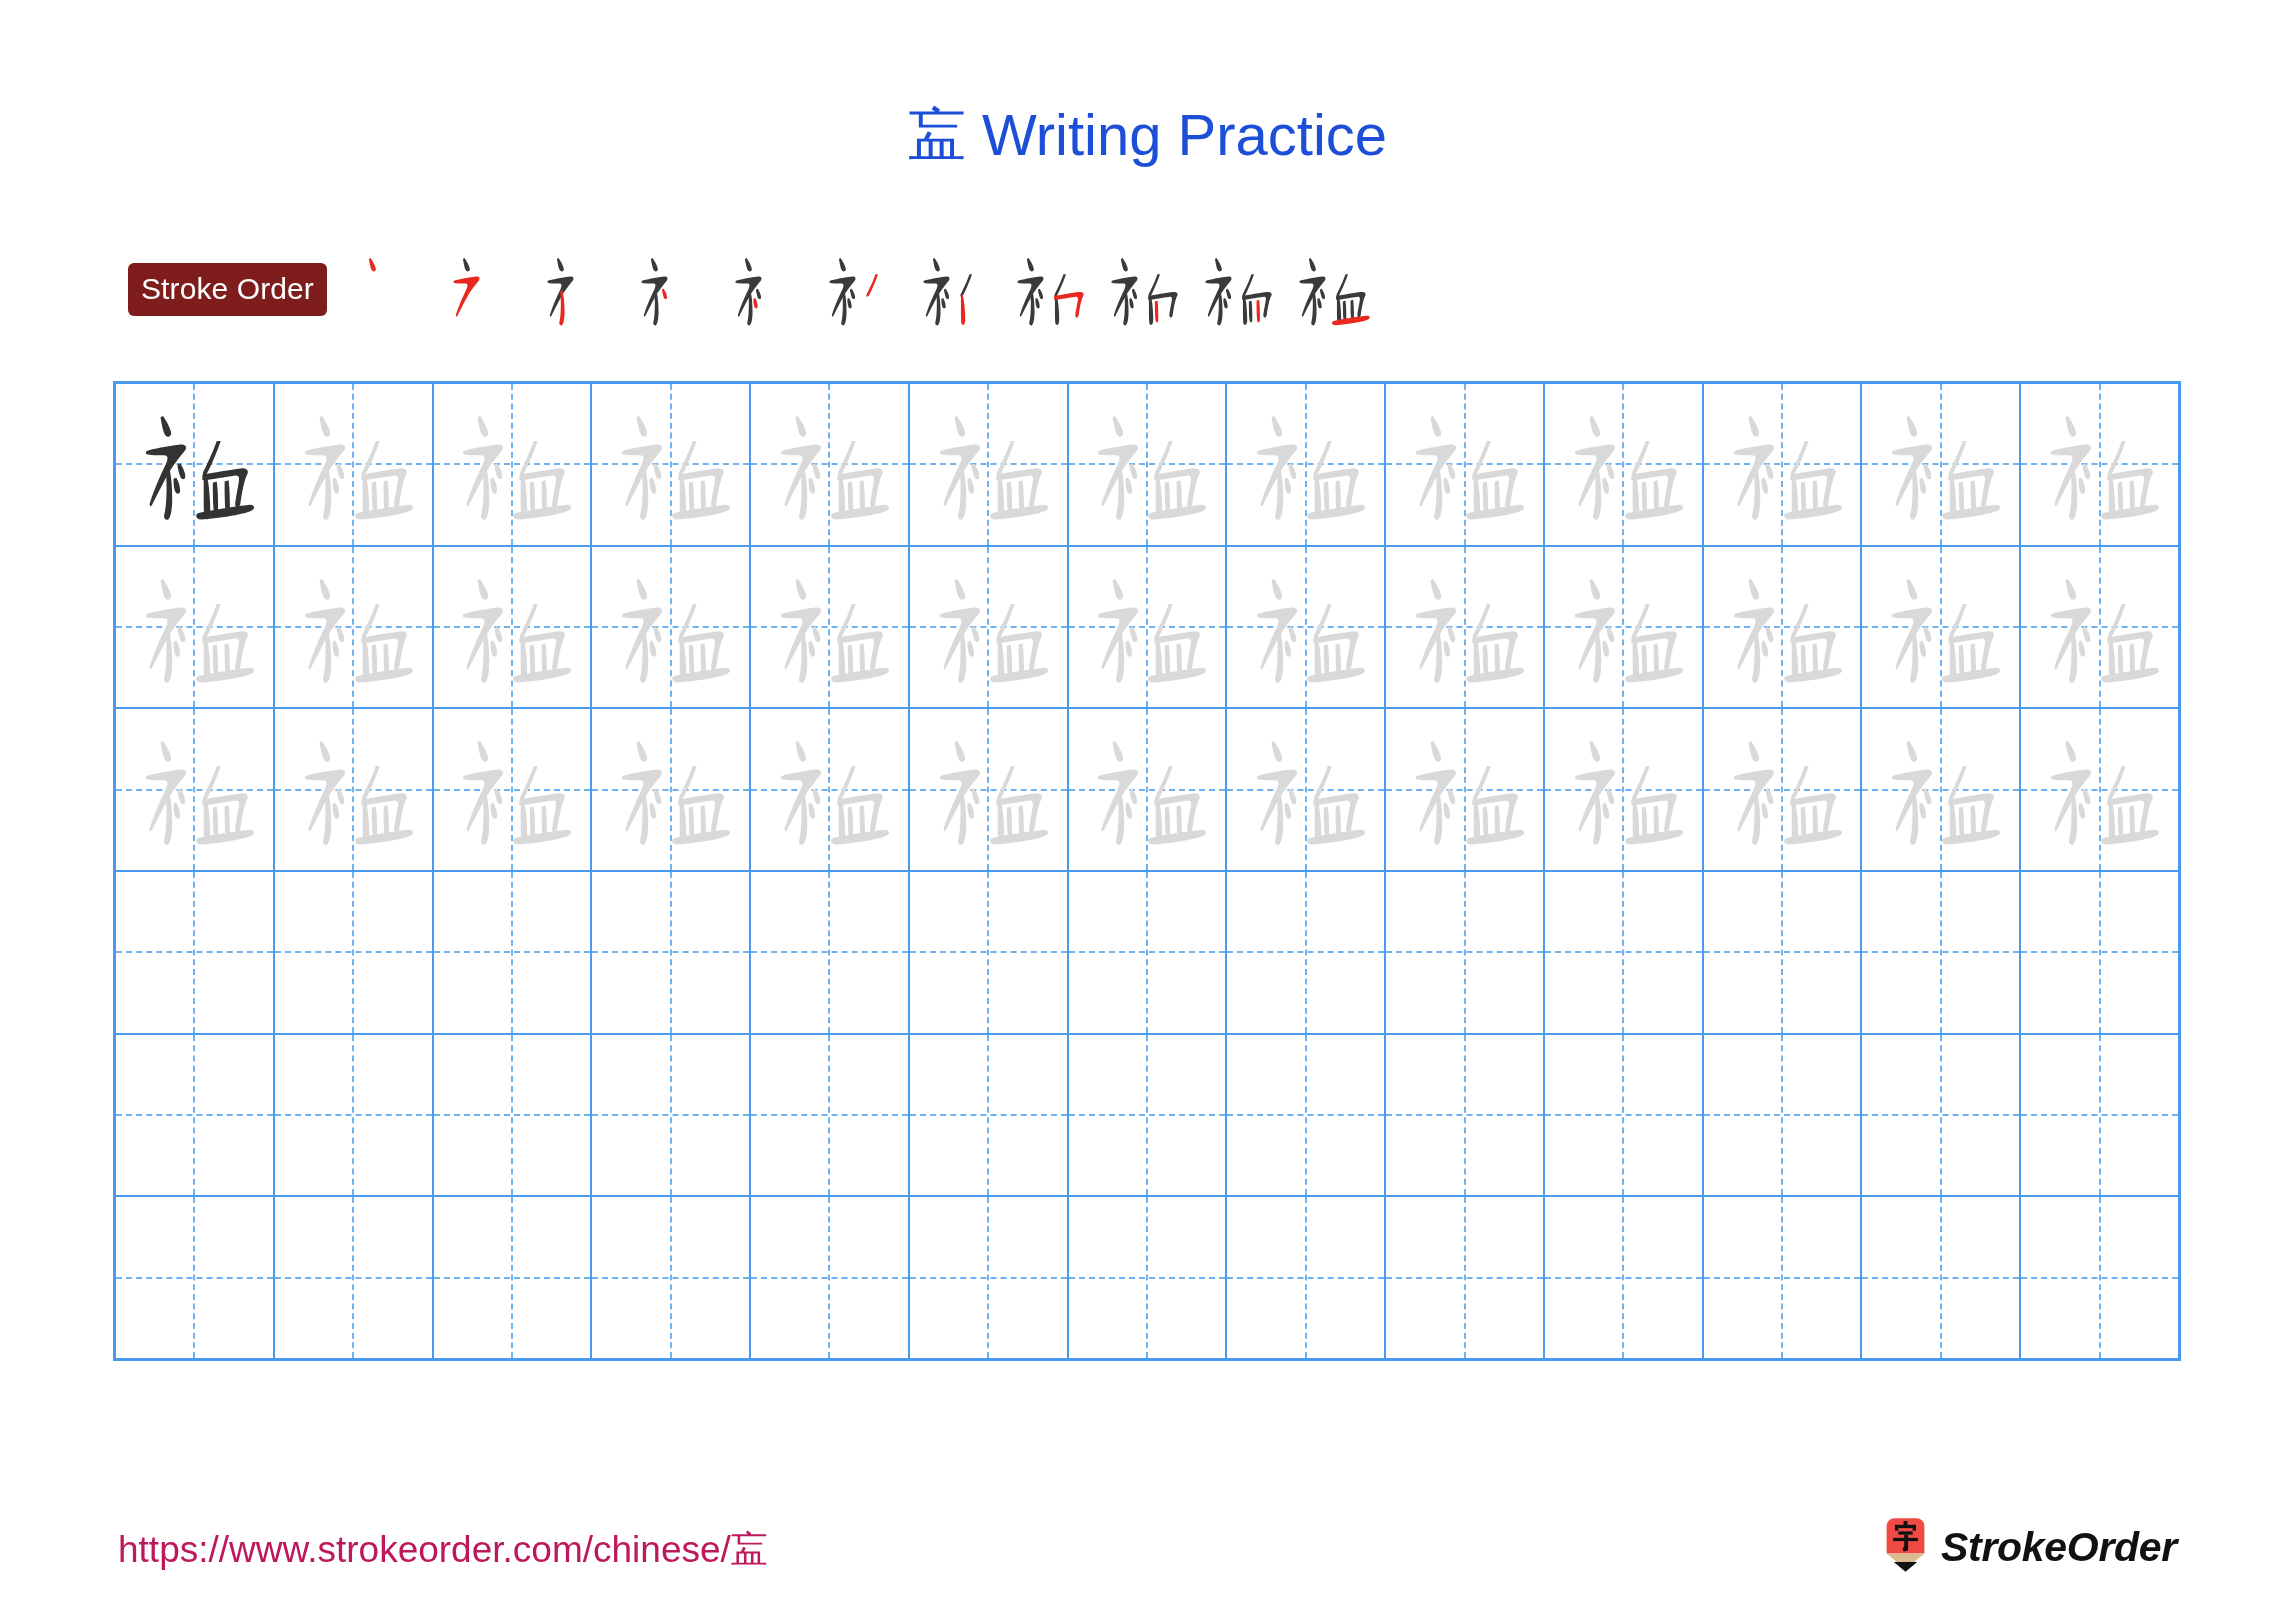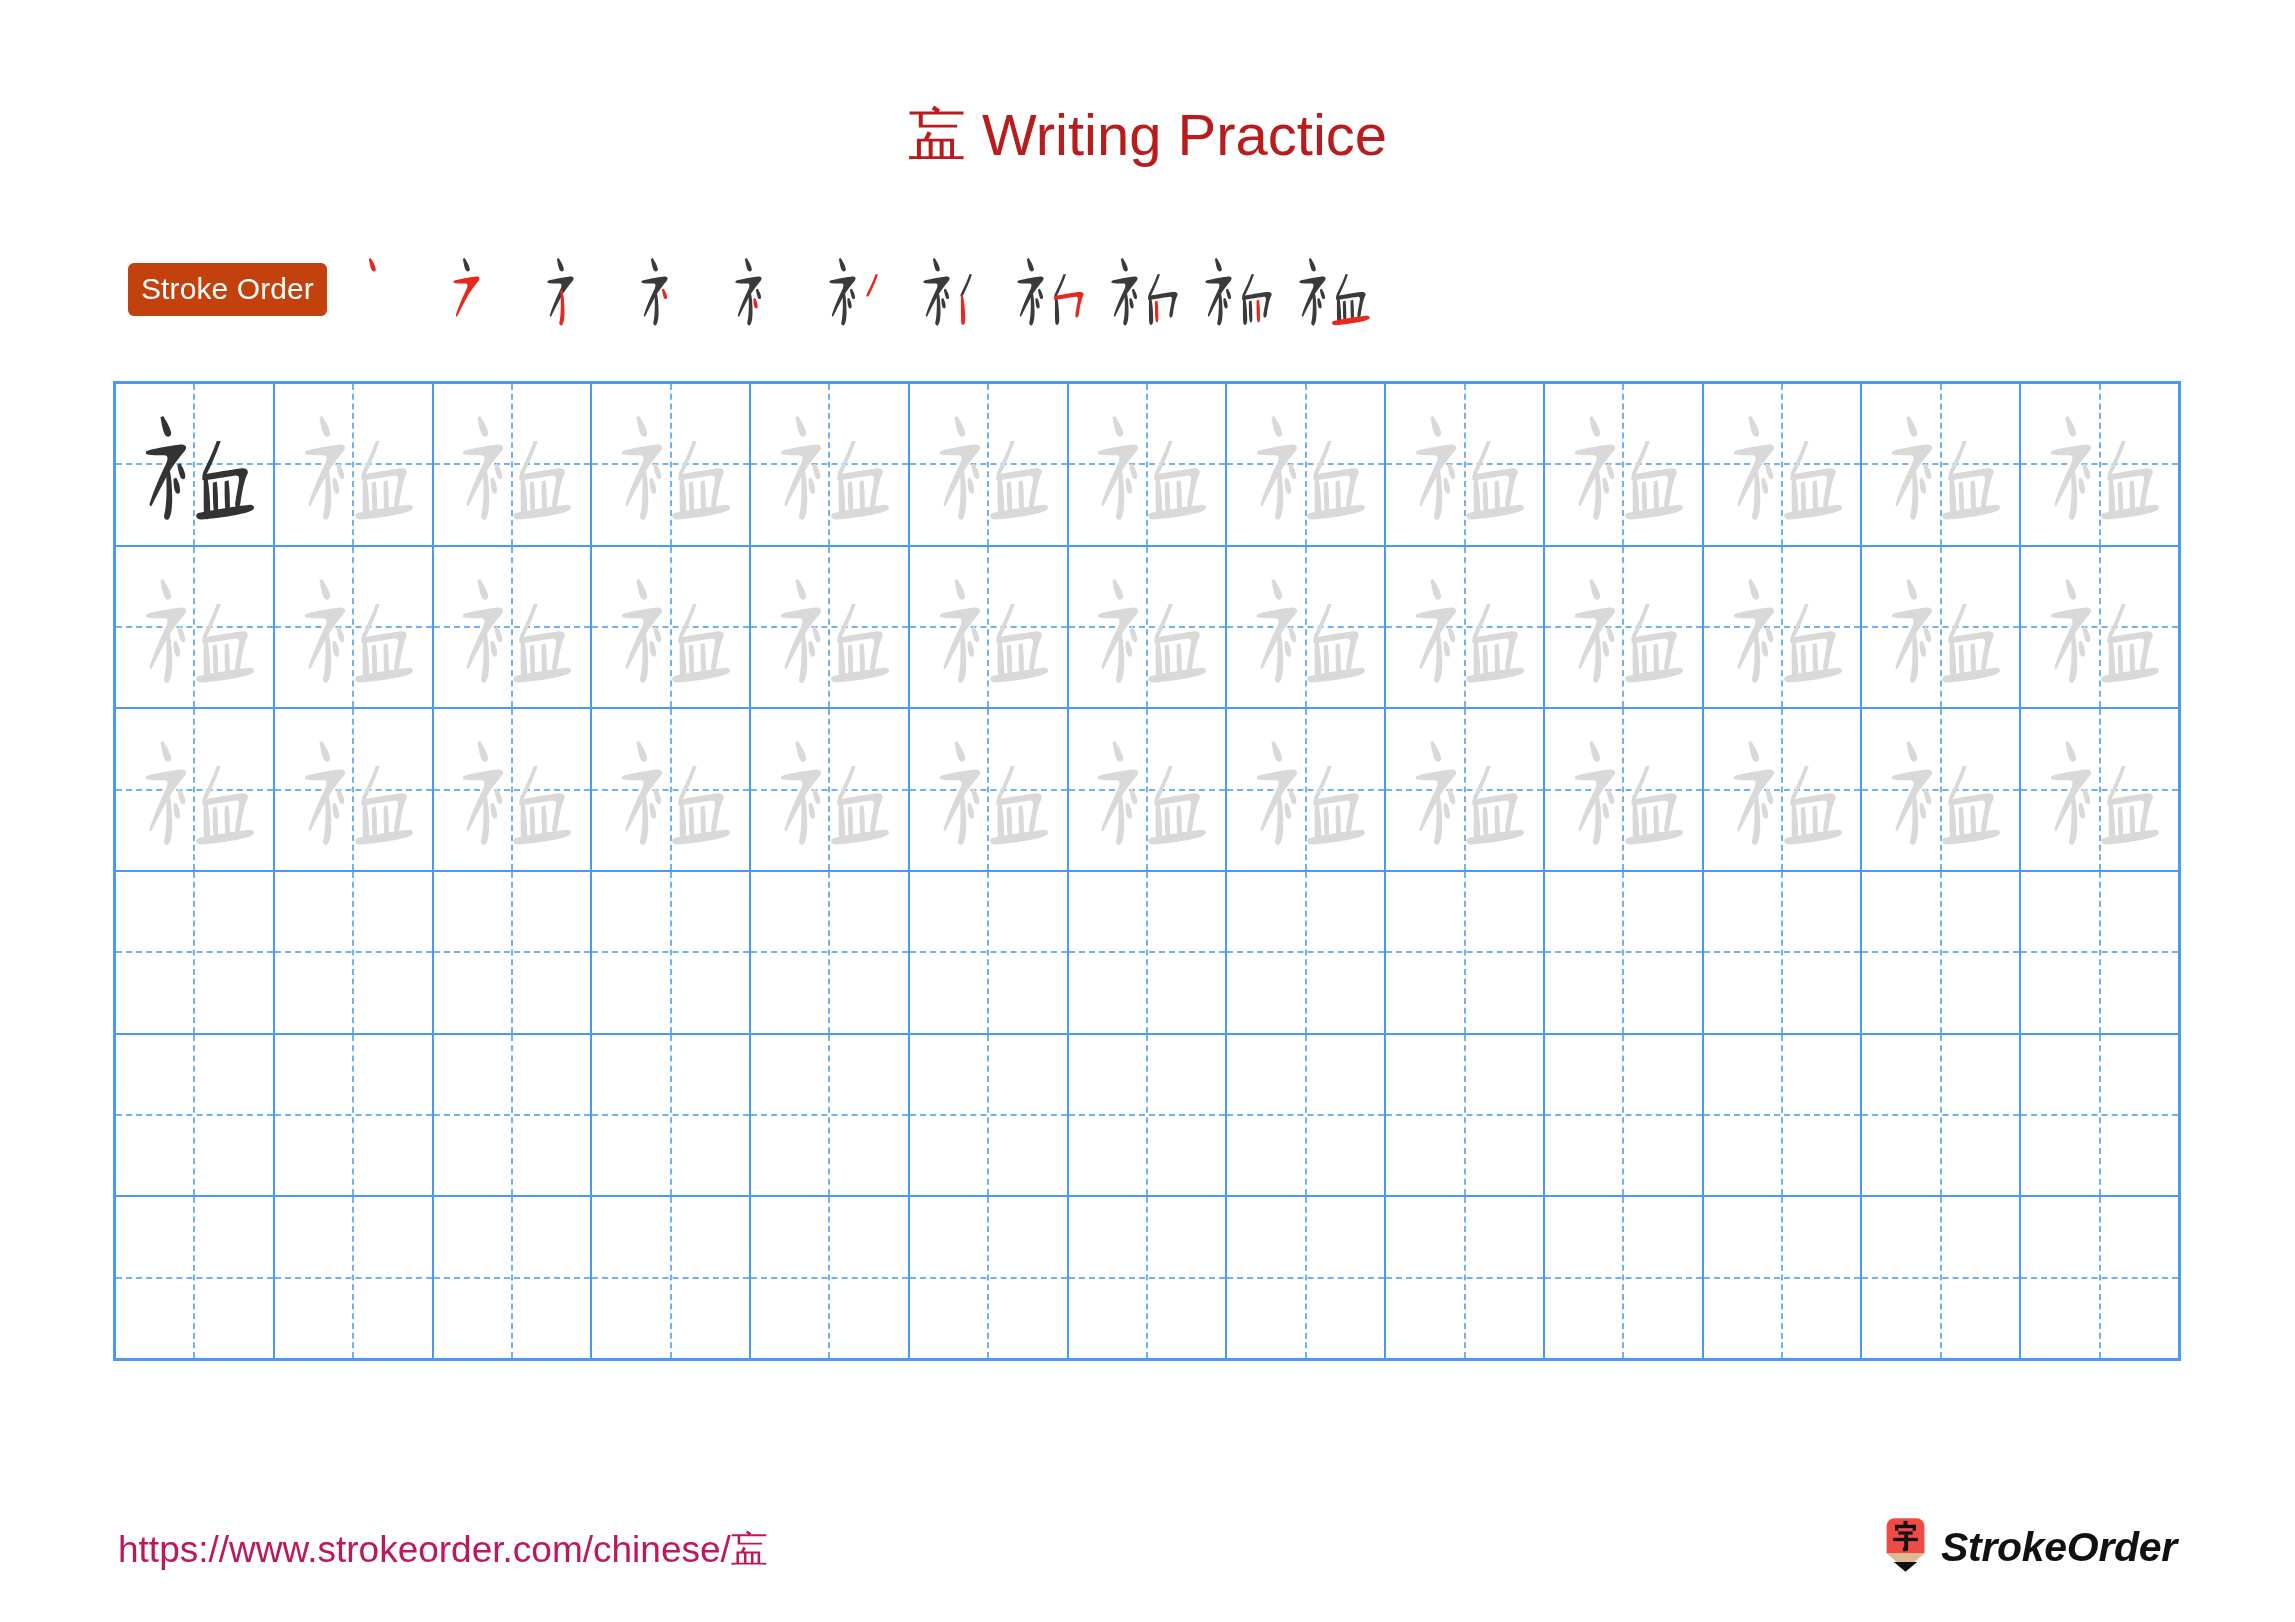--- a/index.html
+++ b/index.html
@@ -20,38 +20,38 @@
   
   #page-title {
     position: absolute;
     top: 103px;
     left: 0;
     width: 100%;
     text-align: center;
     font-size: 58px;
     line-height: 1.12;
     font-weight: 400;
-    color: #b91c1c;
+    color: #1d4ed8;
     white-space: nowrap;
   }
   #page-title .han {
     font-family: "DejaVu Sans", "Liberation Sans", sans-serif;
   }
 
   
   #stroke-order-row {
     position: absolute;
     top: 250px;
     left: 128px;
     height: 79px;
     display: flex;
     align-items: center;
   }
   #stroke-order-badge {
-    background: #c2410c;
+    background: #7f1d1d;
     color: #ffffff;
     font-size: 30px;
     line-height: 1;
     padding: 10.5px 13px 12.4px 13px;
     border-radius: 5.9px;
     white-space: nowrap;
     letter-spacing: 0.1px;
   }
   #stroke-steps {
     display: flex;

